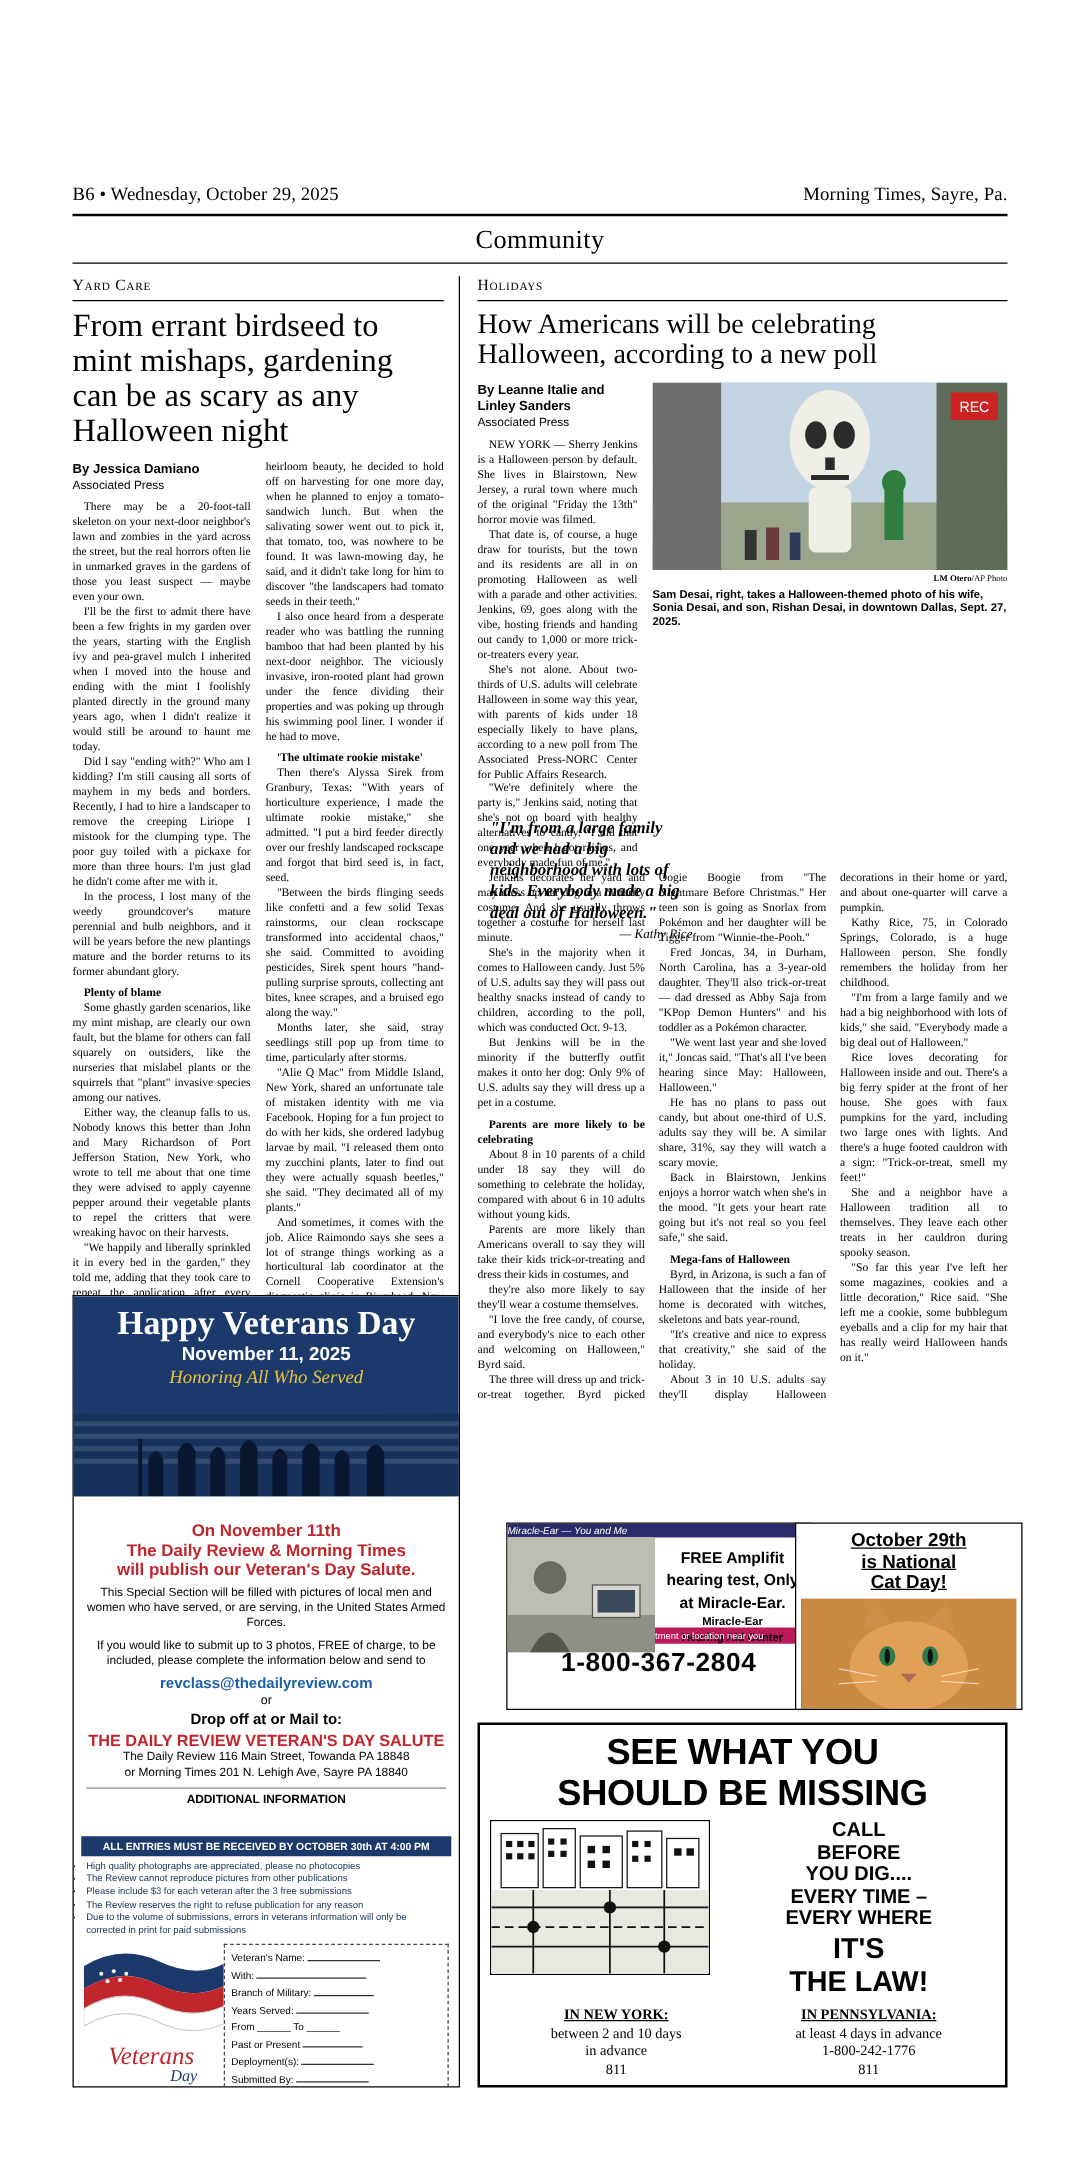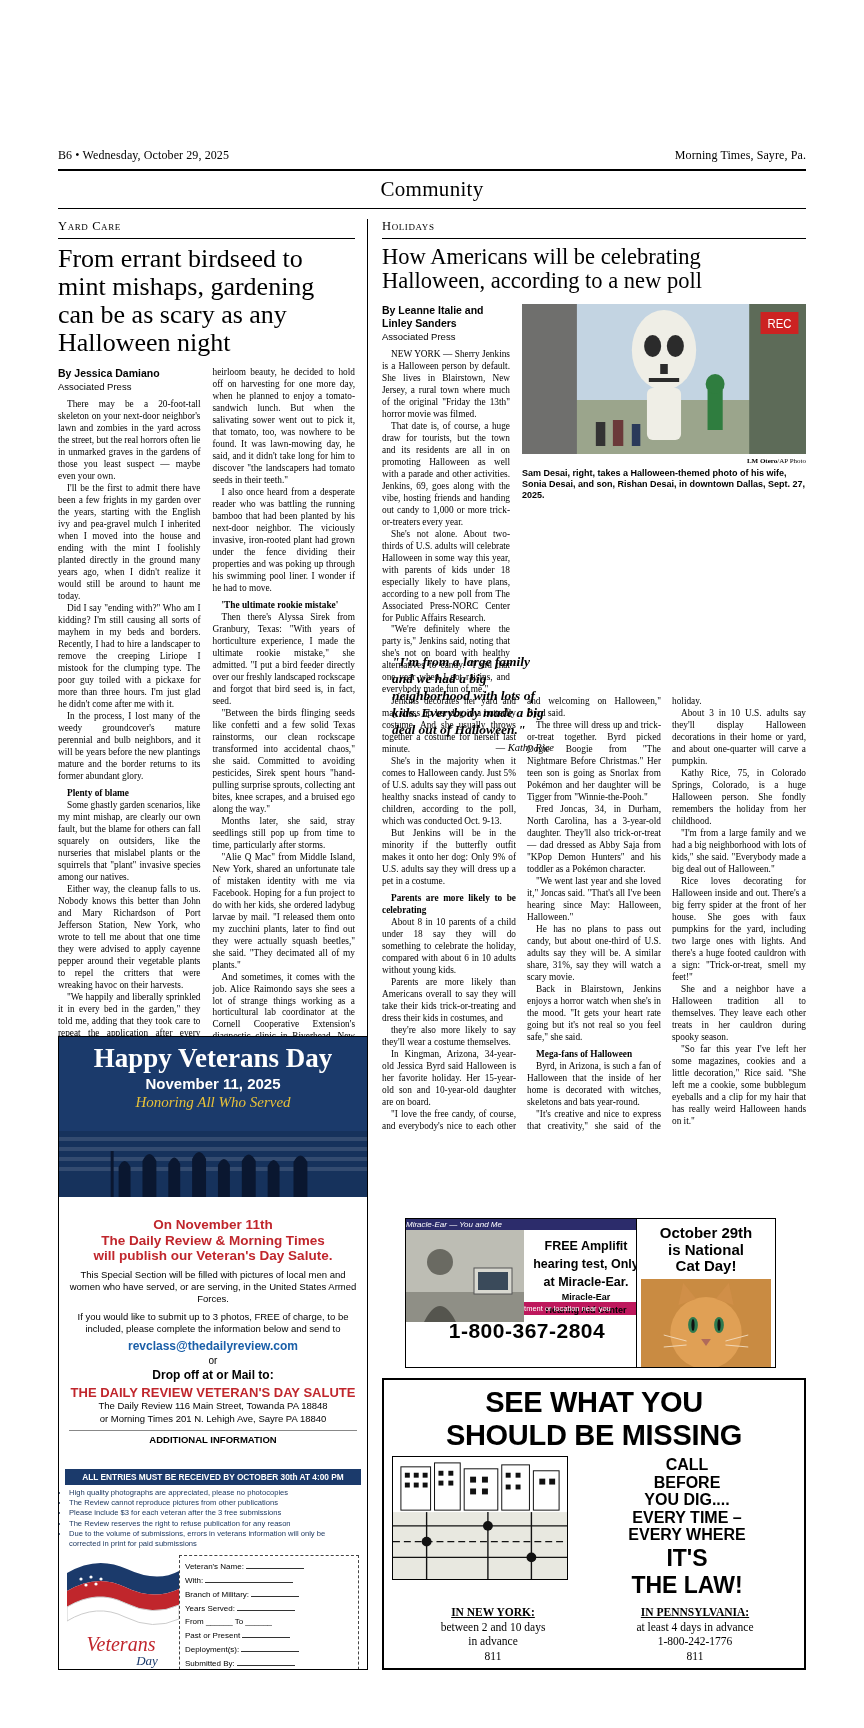--- a/index.html
+++ b/index.html
@@ -9,21 +9,21 @@
     font-family: "Liberation Serif", serif;
     color: #000;
     position: relative;
     overflow: hidden;
   }
   .page { width: 864px; height: 1728px; padding: 0 58px; position: relative; }
 
   
   .masthead {
     display: flex; justify-content: space-between; align-items: flex-end;
-    padding-top: 148px; font-size: 12px; letter-spacing: .1px;
+    padding-top: 148px; font-size: 15px; letter-spacing: .1px;
   }
   .masthead .left { font-family: "Liberation Serif", serif; }
   .masthead .right { font-family: "Liberation Serif", serif; }
 
   .section-rule-top { border-top: 2px solid #000; margin-top: 6px; }
   .section-title {
     text-align: center; font-size: 21px; font-family: "Liberation Serif", serif;
     padding: 6px 0 6px; letter-spacing: .3px;
   }
   .section-rule-bot { border-bottom: 1.5px solid #000; }
@@ -111,22 +111,22 @@
   .me-top { display:flex; height: 72px; }
   .me-photo { width: 118px; background: linear-gradient(#cfcfc8,#8d8d84); position: relative;}
   .me-right { flex:1; padding: 5px 4px; text-align:center; }
   .me-brandbar { background:#2c2c6b; color:#fff; font-size:8px; padding:1px 0; font-style:italic;}
   .me-free { font-weight:bold; font-size:12.5px; line-height:1.12; margin-top:4px;}
   .me-sub { font-size:9px; font-weight:bold; margin-top:3px;}
   .me-callnow { background:#be185d; color:#fff; font-size:7.5px; text-align:center; padding:2px 0;}
   .me-phone { text-align:center; font-size:21px; font-weight:bold; letter-spacing:.5px; padding-top:4px;}
 
   
-  .cat-ad { position:absolute; left: 636px; top:1218px; width: 140px; height:150px;
-    border:1px solid #000; background:#fff; overflow:hidden; font-family:"Liberation Sans",sans-serif;}
+  .cat-ad { position:absolute; left: 636px; top:1218px; width: 182px; height:150px;
+    border:1px solid #000; background:#fff; overflow:hidden; font-family:"Liberation Sans",sans-serif;text-decoration:underline;}
   .cat-title { font-weight:bold; font-size:15px; text-align:center; line-height:1.1; padding:6px 4px 4px;}
   .cat-photo { height: 88px; margin:0 4px 4px; background: radial-gradient(circle at 55% 45%, #e8a24a, #b5651d 60%, #6b3a10);}
 
   
   .dig-ad { position:absolute; left:382px; top:1378px; width:424px; height:292px;
     border:2px solid #000; background:#fff; overflow:hidden; font-family:"Liberation Sans",sans-serif;}
   .dig-head { font-weight:bold; font-size:29px; text-align:center; line-height:1.0; padding:8px 6px 4px;
     letter-spacing:-.3px;}
   .dig-mid { display:flex; padding: 2px 8px 0;}
   .dig-img { width: 176px; height: 124px; background:#fff; border:1px solid #000; position:relative; overflow:hidden;}
@@ -226,21 +226,20 @@
       </div>
 
       <div class="threecol">
         <p>Jenkins decorates her yard and may dress up her dog in a butterfly costume. And she usually throws together a costume for herself last minute.</p>
         <p>She's in the majority when it comes to Halloween candy. Just 5% of U.S. adults say they will pass out healthy snacks instead of candy to children, according to the poll, which was conducted Oct. 9-13.</p>
         <p>But Jenkins will be in the minority if the butterfly outfit makes it onto her dog: Only 9% of U.S. adults say they will dress up a pet in a costume.</p>
         <p class="minihead">Parents are more likely to be celebrating</p>
         <p>About 8 in 10 parents of a child under 18 say they will do something to celebrate the holiday, compared with about 6 in 10 adults without young kids.</p>
         <p>Parents are more likely than Americans overall to say they will take their kids trick-or-treating and dress their kids in costumes, and</p>
         <p>they're also more likely to say they'll wear a costume themselves.</p>
-        <p>In Kingman, Arizona, 34-year-old Jessica Byrd said Halloween is her favorite holiday. Her 15-year-old son and 10-year-old daughter are on board.</p>
         <p>"I love the free candy, of course, and everybody's nice to each other and welcoming on Halloween," Byrd said.</p>
         <p>The three will dress up and trick-or-treat together. Byrd picked Oogie Boogie from "The Nightmare Before Christmas." Her teen son is going as Snorlax from Pokémon and her daughter will be Tigger from "Winnie-the-Pooh."</p>
         <p>Fred Joncas, 34, in Durham, North Carolina, has a 3-year-old daughter. They'll also trick-or-treat — dad dressed as Abby Saja from "KPop Demon Hunters" and his toddler as a Pokémon character.</p>
         <p>"We went last year and she loved it," Joncas said. "That's all I've been hearing since May: Halloween, Halloween."</p>
         <p>He has no plans to pass out candy, but about one-third of U.S. adults say they will be. A similar share, 31%, say they will watch a scary movie.</p>
         <p>Back in Blairstown, Jenkins enjoys a horror watch when she's in the mood. "It gets your heart rate going but it's not real so you feel safe," she said.</p>
         <p class="minihead">Mega-fans of Halloween</p>
         <p>Byrd, in Arizona, is such a fan of Halloween that the inside of her home is decorated with witches, skeletons and bats year-round.</p>
         <p>"It's creative and nice to express that creativity," she said of the holiday.</p>
         <p>About 3 in 10 U.S. adults say they'll display Halloween decorations in their home or yard, and about one-quarter will carve a pumpkin.</p>

